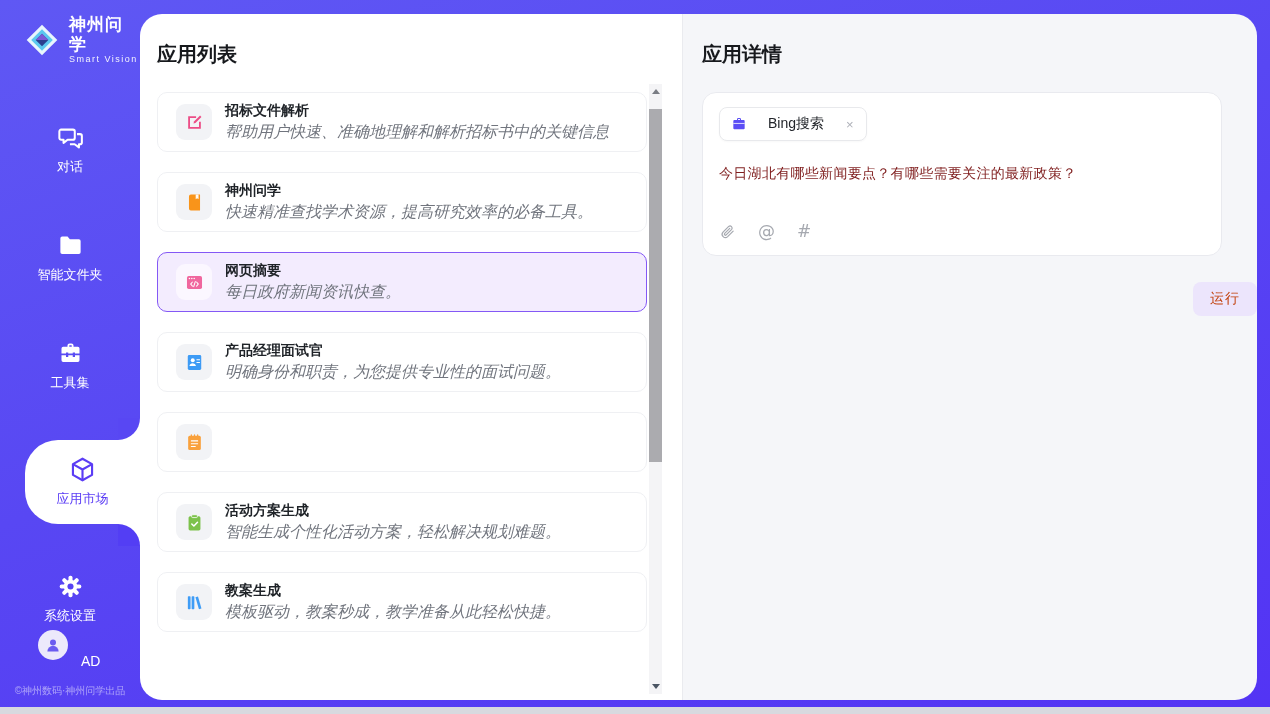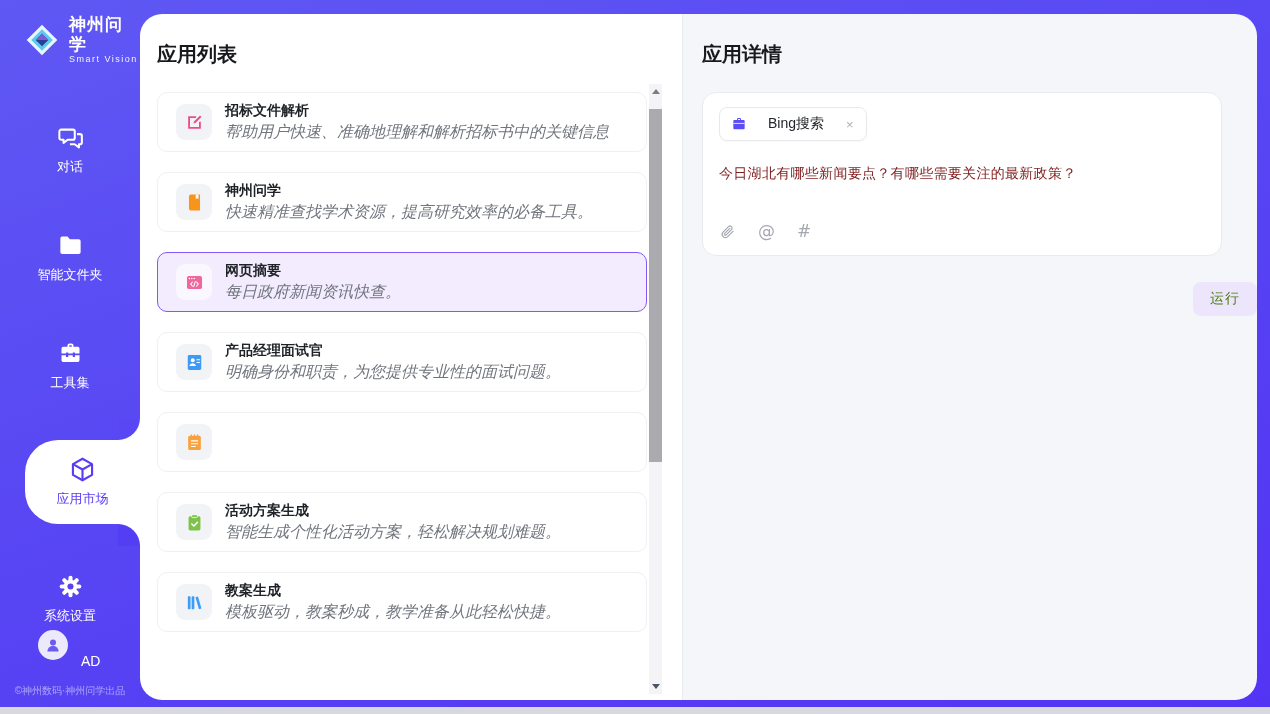--- a/index.html
+++ b/index.html
@@ -78,21 +78,21 @@
   }
   .tool-tag svg { width:16px; height:16px; }
   .tool-tag .lbl { font-size:14px; color:#23262b; }
   .tool-tag .x { font-size:13px; color:#aeb1b9; cursor:pointer; padding:0 1px; }
   .query { margin-top:24px; font-size:14px; color:#7f1d1d; letter-spacing:.3px; cursor:text; }
   .attach-row { position:absolute; left:16px; bottom:14px; display:flex; align-items:center; gap:22px; color:#a6a9b0; }
   .attach-row .sym { font-size:17px; color:#a6a9b0; cursor:pointer; font-family:"DejaVu Sans",sans-serif; }
   .attach-row svg { width:17px; height:17px; display:block; cursor:pointer; }
   .run-row { width:555px; margin-top:26px; display:flex; justify-content:flex-end; }
   .run-btn {
-    background:#ece5fc; color:#4d7c0f; border:none; border-radius:8px;
+    background:#ece5fc; color:#c2410c; border:none; border-radius:8px;
     font-size:14px; padding:8px 17px; cursor:pointer; font-family:inherit; letter-spacing:1px;
   }
 </style>
 </head>
 <body>
 
 <div class="shell">
 
   <div class="sidebar">
     <div class="brand">

